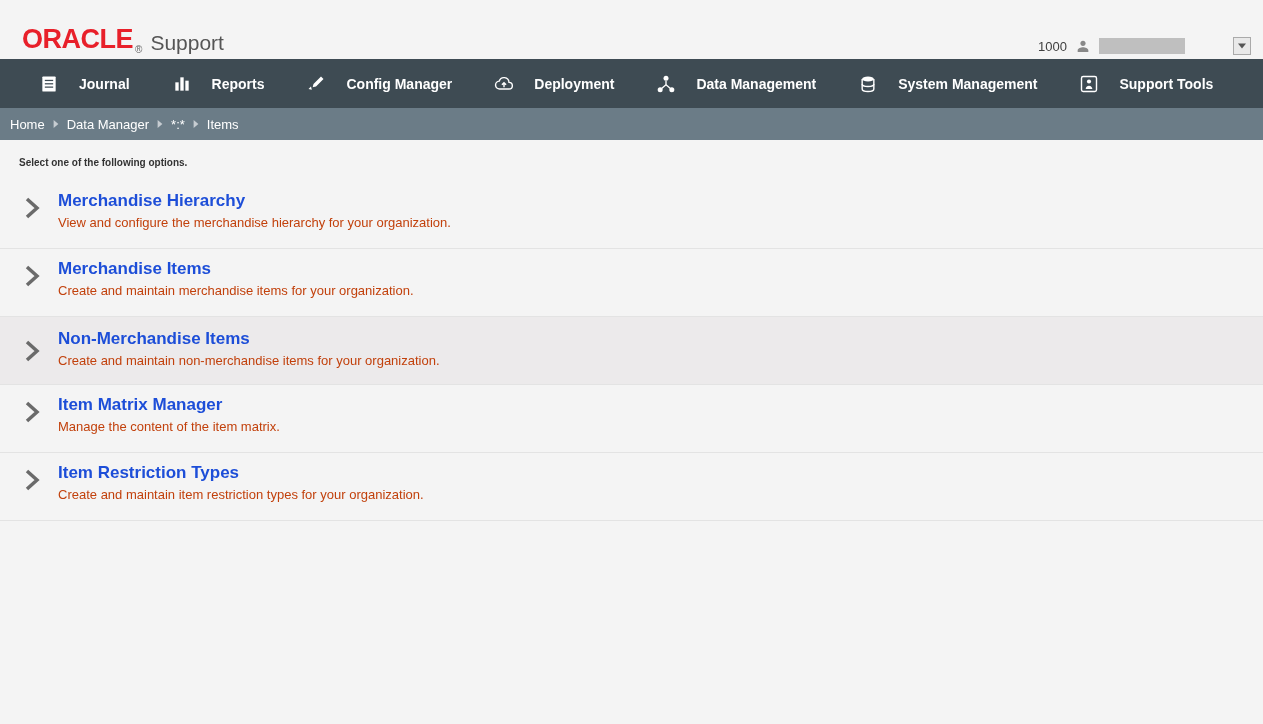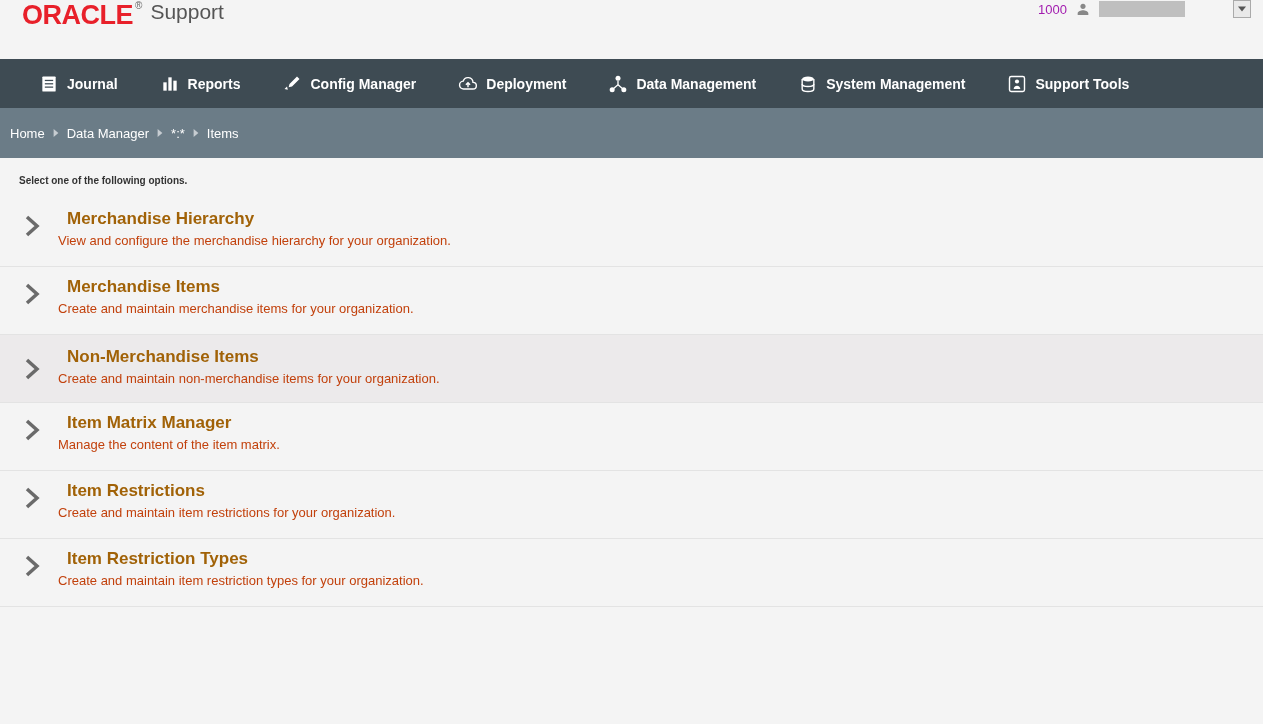--- a/index.html
+++ b/index.html
@@ -6,21 +6,21 @@
   body {
     font-family: Arial, Helvetica, sans-serif;
     background: #f4f4f4;
     color: #333;
     width: 1263px;
   }
 
   
   .header {
     display: flex;
-    align-items: flex-start;
+    align-items: flex-end;
     height: 59px;
     padding: 0 12px 4px 22px;
     background: #f4f4f4;
   }
   .logo-oracle {
     font-family: "Arial Narrow", Arial, sans-serif;
     font-weight: bold;
     font-size: 27px;
     letter-spacing: -0.5px;
     color: #e8202a;
@@ -38,21 +38,21 @@
     margin-left: 8px;
   }
   .header-spacer { flex: 1; }
   .header-user {
     display: flex;
     align-items: center;
     gap: 8px;
   }
   .header-user-num {
     font-size: 13px;
-    color: #a21caf;
+    color: #404040;
   }
   .user-icon {
     width: 16px; height: 16px;
     fill: #888;
   }
   .user-box {
     width: 86px; height: 16px;
     background: #bfbfbf;
   }
   .dropdown-btn {
@@ -71,34 +71,34 @@
   .navbar {
     background: #3e4b53;
     height: 49px;
     display: flex;
     align-items: center;
     padding-left: 18px;
   }
   .nav-item {
     display: flex;
     align-items: center;
-    gap: 8px;
+    gap: 20px;
     color: #fff;
     font-size: 14px;
     font-weight: bold;
     padding: 0 21px;
     height: 100%;
     cursor: pointer;
   }
   .nav-item svg { width: 20px; height: 20px; fill: #fff; }
 
   
   .breadcrumb-bar {
     background: #6b7c87;
-    height: 50px;
+    height: 32px;
     display: flex;
     align-items: center;
     padding-left: 10px;
     gap: 8px;
   }
   .breadcrumb-item {
     color: #fff;
     font-size: 13px;
   }
   .breadcrumb-sep {
@@ -137,23 +137,22 @@
   }
   .option-chevron polyline {
     fill: none;
     stroke: #6a6a6a;
     stroke-width: 3.5;
   }
   .option-text { }
   .option-title {
     font-size: 17px;
     font-weight: bold;
-    color: #a16207;
+    color: #1d4ed8;
     margin-bottom: 4px;
-    margin-left: 9px;
   }
   .option-desc {
     font-size: 13px;
     color: #c2410c;
   }
 </style>
 </head>
 <body>
 
 <div class="header">
@@ -286,27 +285,18 @@
         <div class="option-text">
           <div class="option-title">Item Matrix Manager</div>
           <div class="option-desc">Manage the content of the item matrix.</div>
         </div>
       </div>
       <div class="option">
         <svg class="option-chevron" viewBox="0 0 22 26">
           <polyline points="5,4 15,13 5,22"></polyline>
         </svg>
         <div class="option-text">
-          <div class="option-title">Item Restrictions</div>
-          <div class="option-desc">Create and maintain item restrictions for your organization.</div>
-        </div>
-      </div>
-      <div class="option">
-        <svg class="option-chevron" viewBox="0 0 22 26">
-          <polyline points="5,4 15,13 5,22"></polyline>
-        </svg>
-        <div class="option-text">
           <div class="option-title">Item Restriction Types</div>
           <div class="option-desc">Create and maintain item restriction types for your organization.</div>
         </div>
       </div>
     </div>
 </div>
 
 </body></html>

